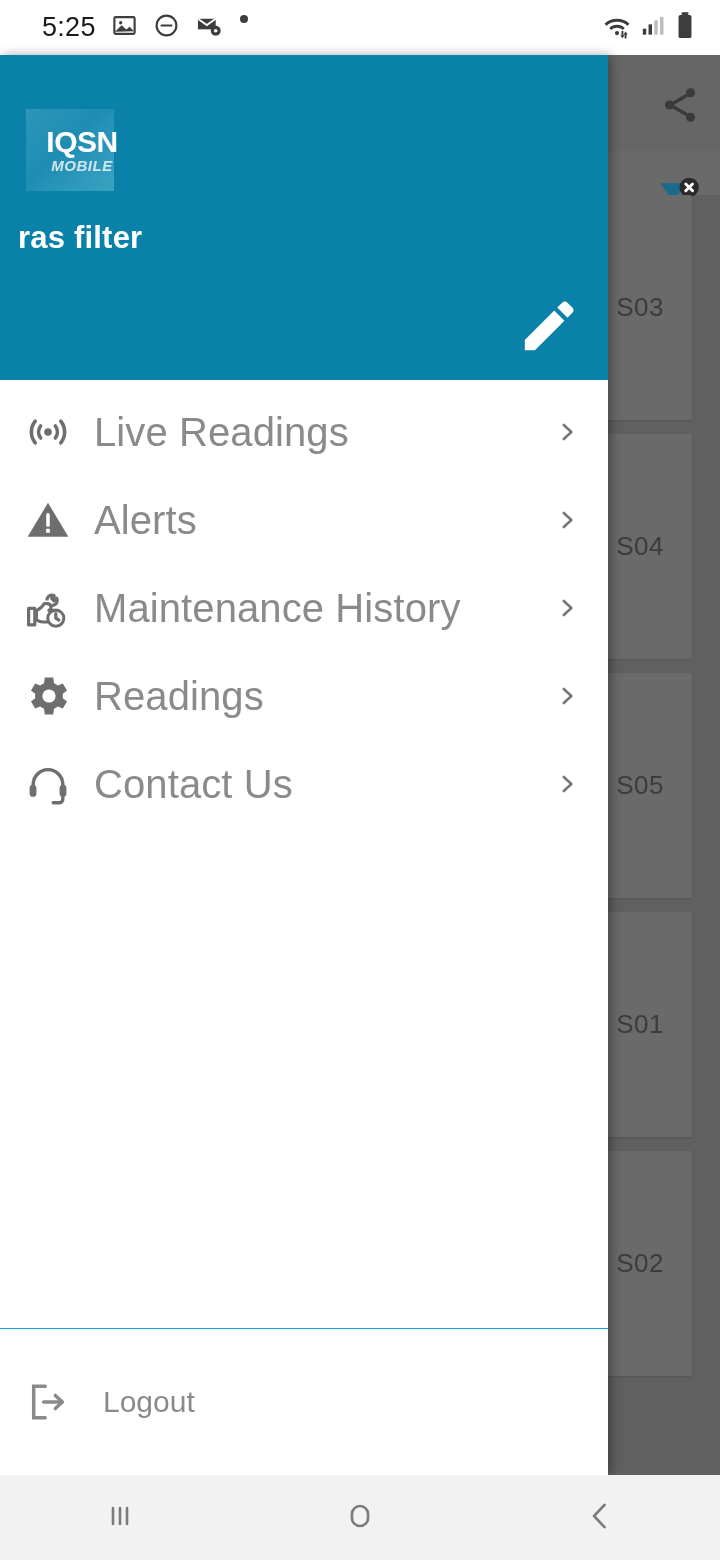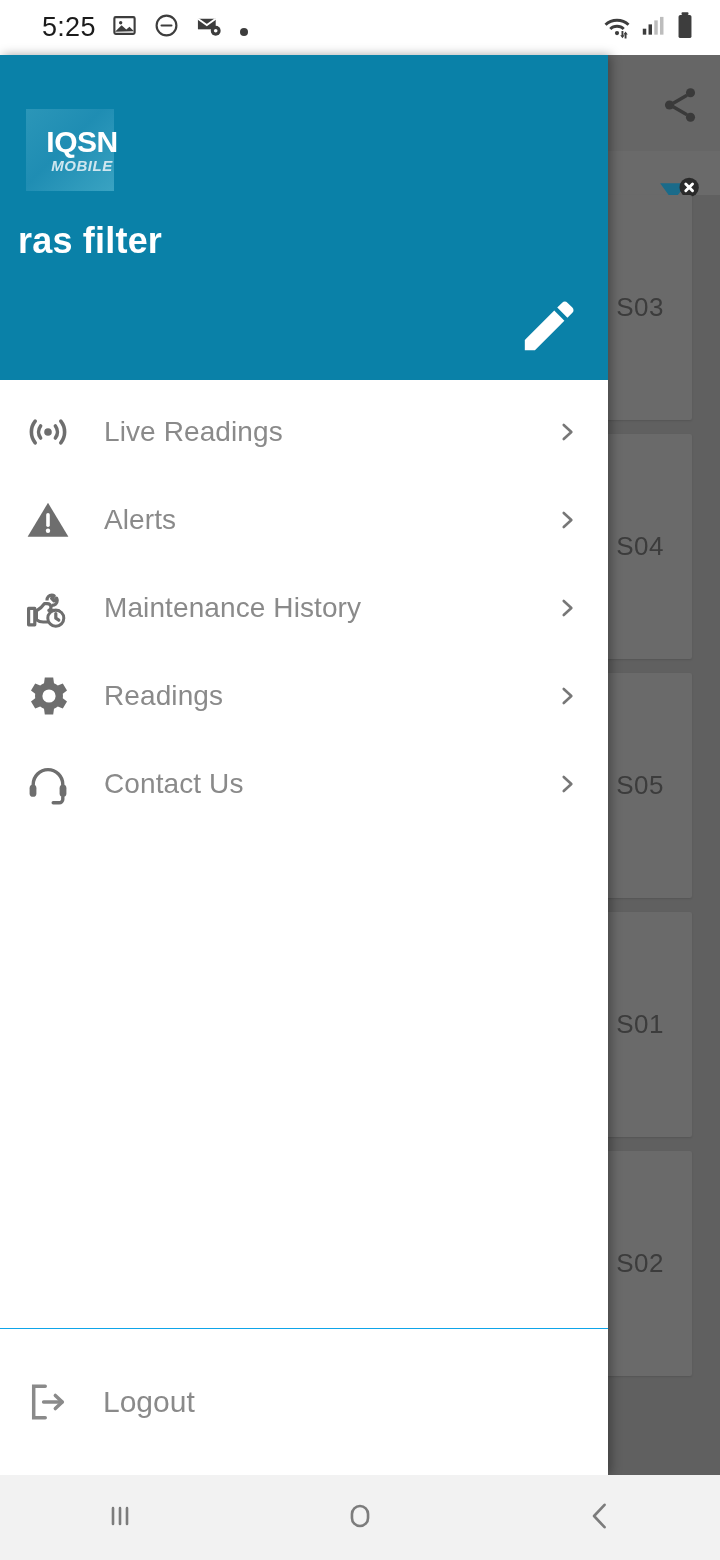--- a/index.html
+++ b/index.html
@@ -10,21 +10,21 @@
     overflow:hidden;
   }
   #screen { position:relative; width:720px; height:1560px; background:#ffffff; }
 
   
   #status-bar {
     position:absolute; left:0; top:0; width:720px; height:55px;
     background:#ffffff; display:flex; align-items:center;
     padding:0 22px 0 42px;
   }
-  #status-left { display:flex; align-items:flex-end; gap:15px; flex:1; }
+  #status-left { display:flex; align-items:flex-start; gap:15px; flex:1; }
   #clock { font-size:27px; color:#1b1b1b; letter-spacing:.3px; font-weight:400; }
   .sicon { display:block; }
   #status-right { display:flex; align-items:center; gap:7px; }
 
   
   #backdrop {
     position:absolute; left:0; top:55px; width:720px; height:1420px;
     background:#606060;
   }
   #bg-topbar {
@@ -78,21 +78,21 @@
   #logo-main {
     font-size:30px; font-weight:bold; color:#ffffff;
     letter-spacing:-0.5px; line-height:1; font-family:"Liberation Sans", sans-serif;
   }
   #logo-sub {
     font-size:15px; font-style:italic; font-weight:bold;
     color:#cfe6ef; letter-spacing:.5px; line-height:1;
   }
   #user-name {
     position:absolute; left:18px; top:165px;
-    font-size:36px; font-weight:bold; color:#ffffff; letter-spacing:.2px;
+    font-size:31px; font-weight:bold; color:#ffffff; letter-spacing:.2px;
   }
   #user-email {
     position:absolute; left:18px; top:224px;
     font-size:25px; color:#f2fafd; font-weight:400;
   }
   #user-role {
     position:absolute; left:18px; top:271px;
     font-size:25px; color:#f2fafd; font-weight:400;
   }
   #edit-profile {
@@ -102,22 +102,22 @@
 
   #menu { flex:1 1 auto; padding-top:8px; background:#fff; }
   .menu-item {
     height:88px; display:flex; align-items:center;
     padding:0 28px 0 22px; background:#fff;
   }
   .menu-icon {
     width:52px; min-width:52px; display:flex; align-items:center; justify-content:center;
   }
   .menu-label {
-    flex:1; margin-left:30px;
-    font-size:28px; color:#8a8a8a; font-weight:400; letter-spacing:.1px;
+    flex:1; margin-left:20px;
+    font-size:40px; color:#8a8a8a; font-weight:400; letter-spacing:.1px;
   }
   .chev { width:26px; display:flex; align-items:center; justify-content:center; }
 
   #drawer-footer { flex:0 0 auto; border-top:1px solid #0ea5e9; }
   #logout-item {
     height:146px; display:flex; align-items:center; padding:0 22px;
   }
   #logout-icon { width:52px; min-width:52px; display:flex; align-items:center; justify-content:center; }
   #logout-label {
     margin-left:29px; font-size:30px; color:#8a8a8a; font-weight:400;

